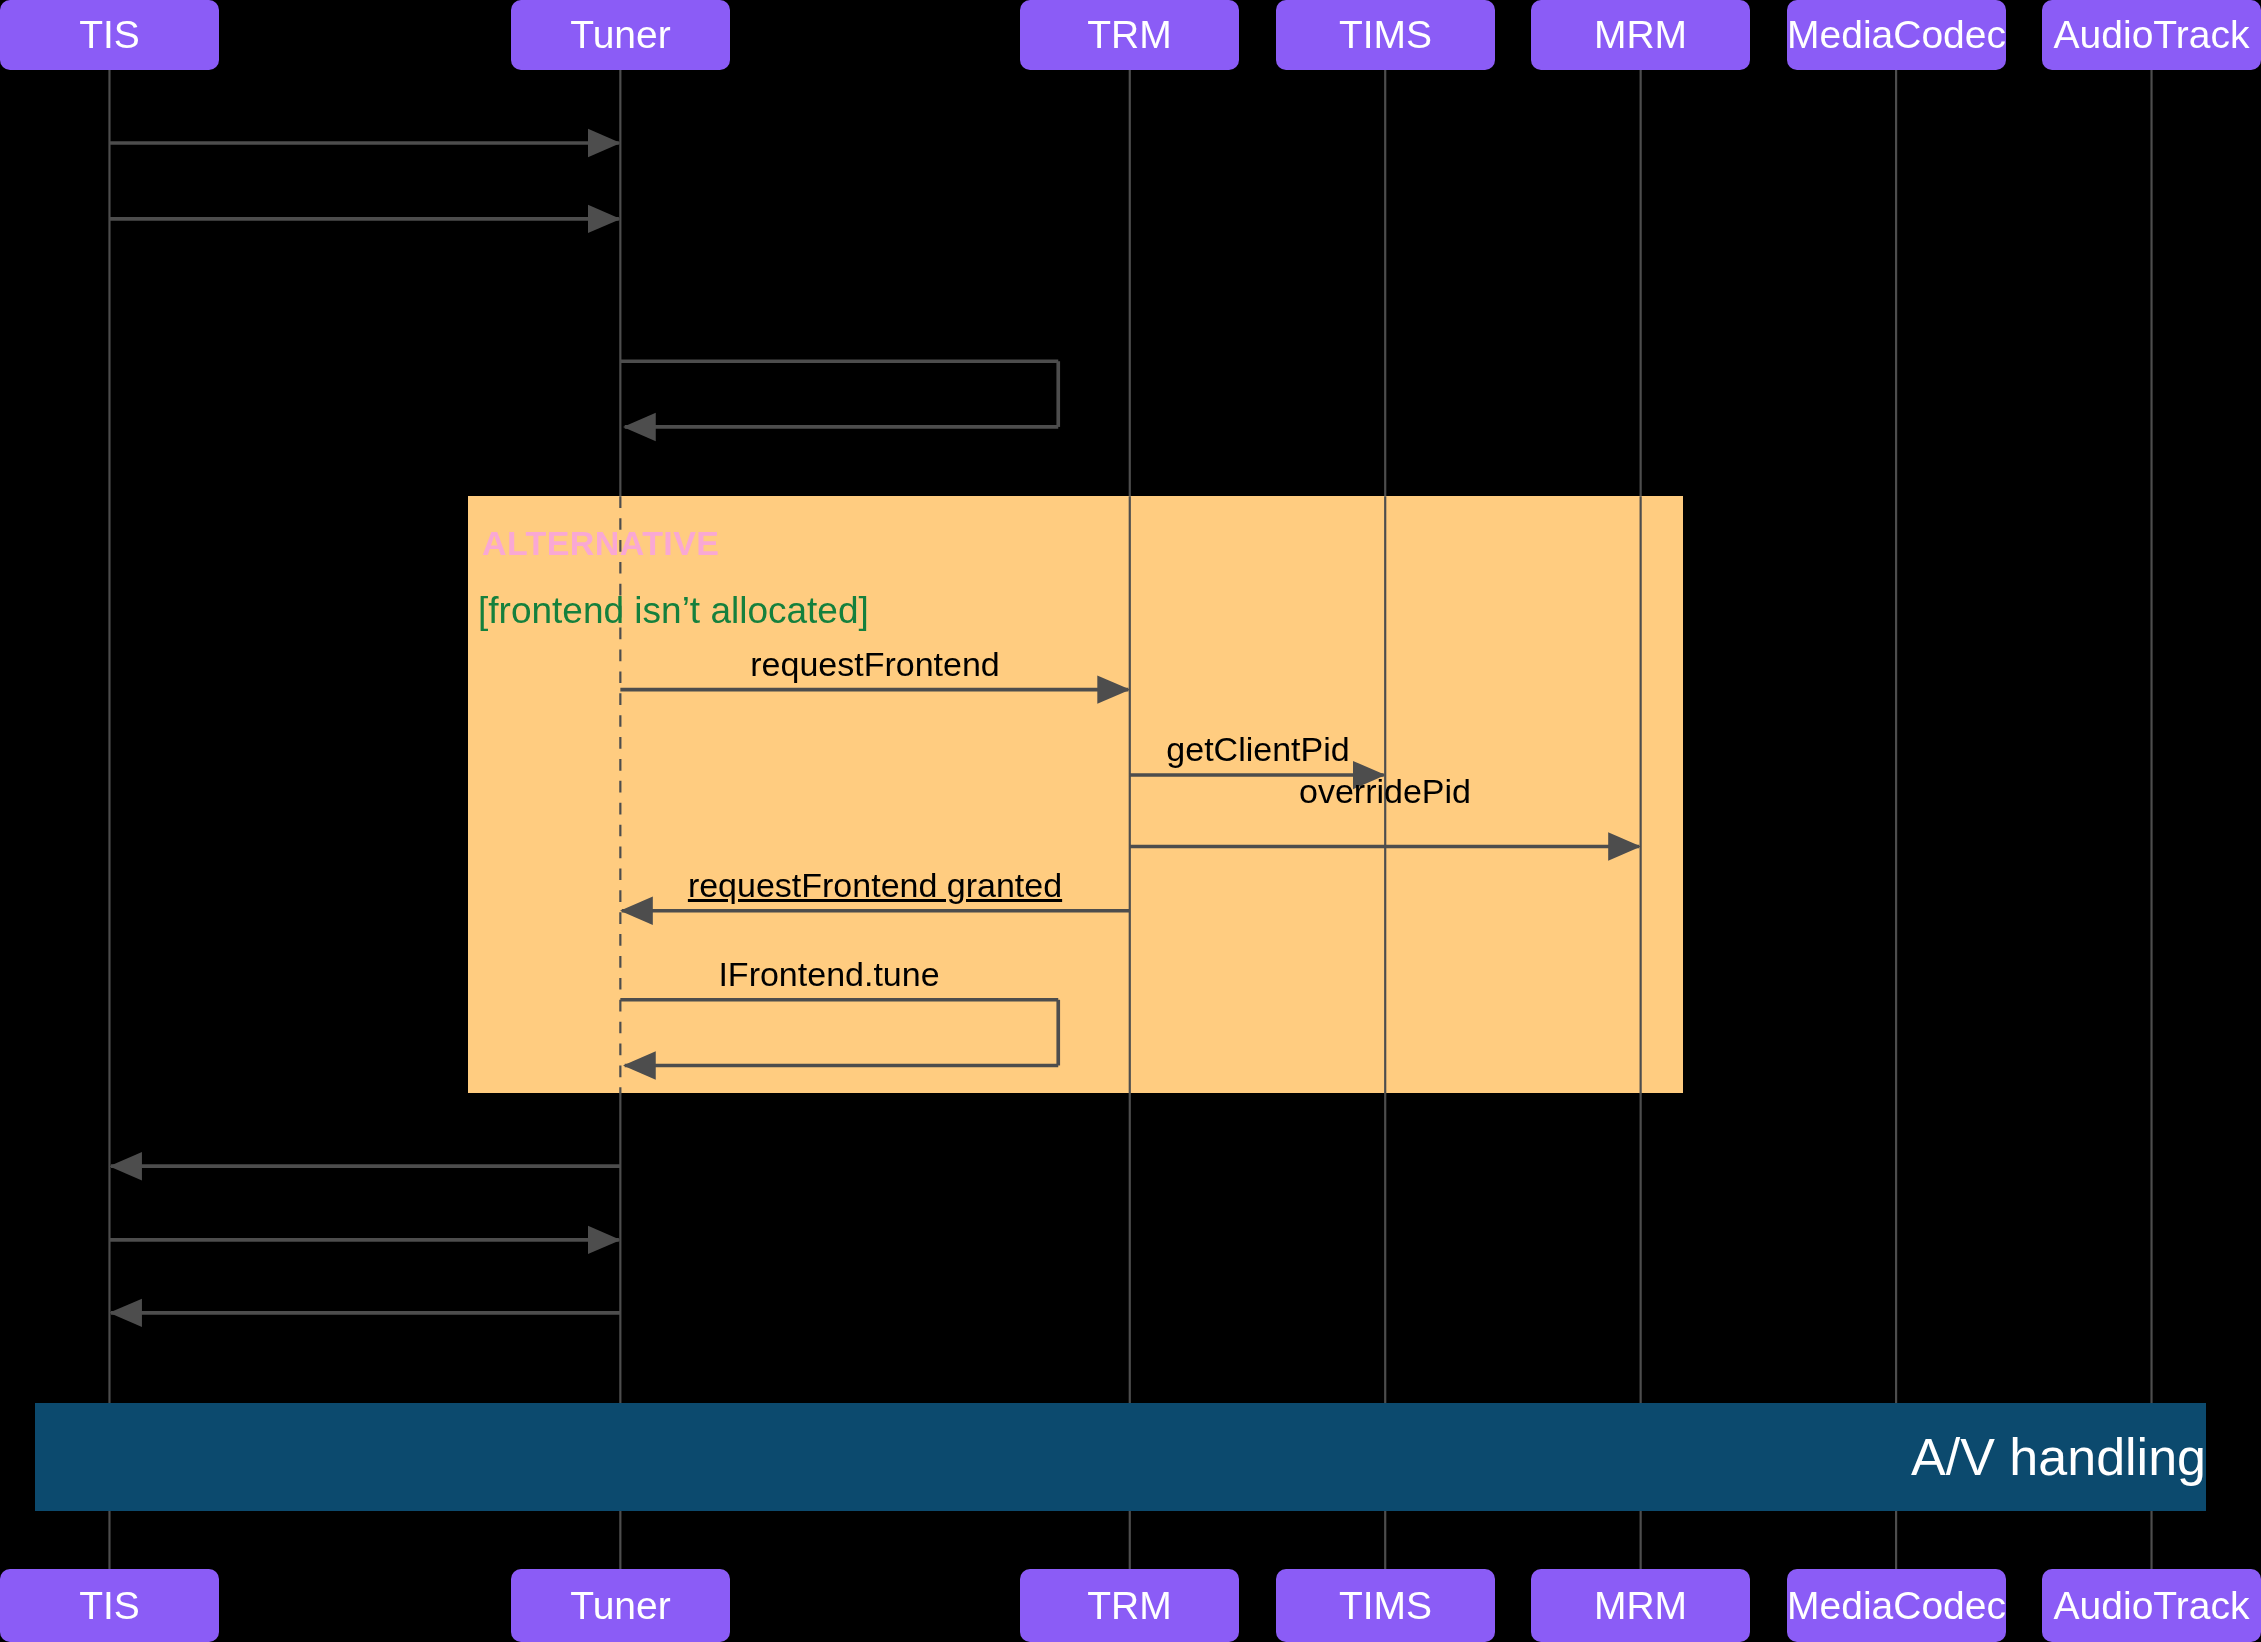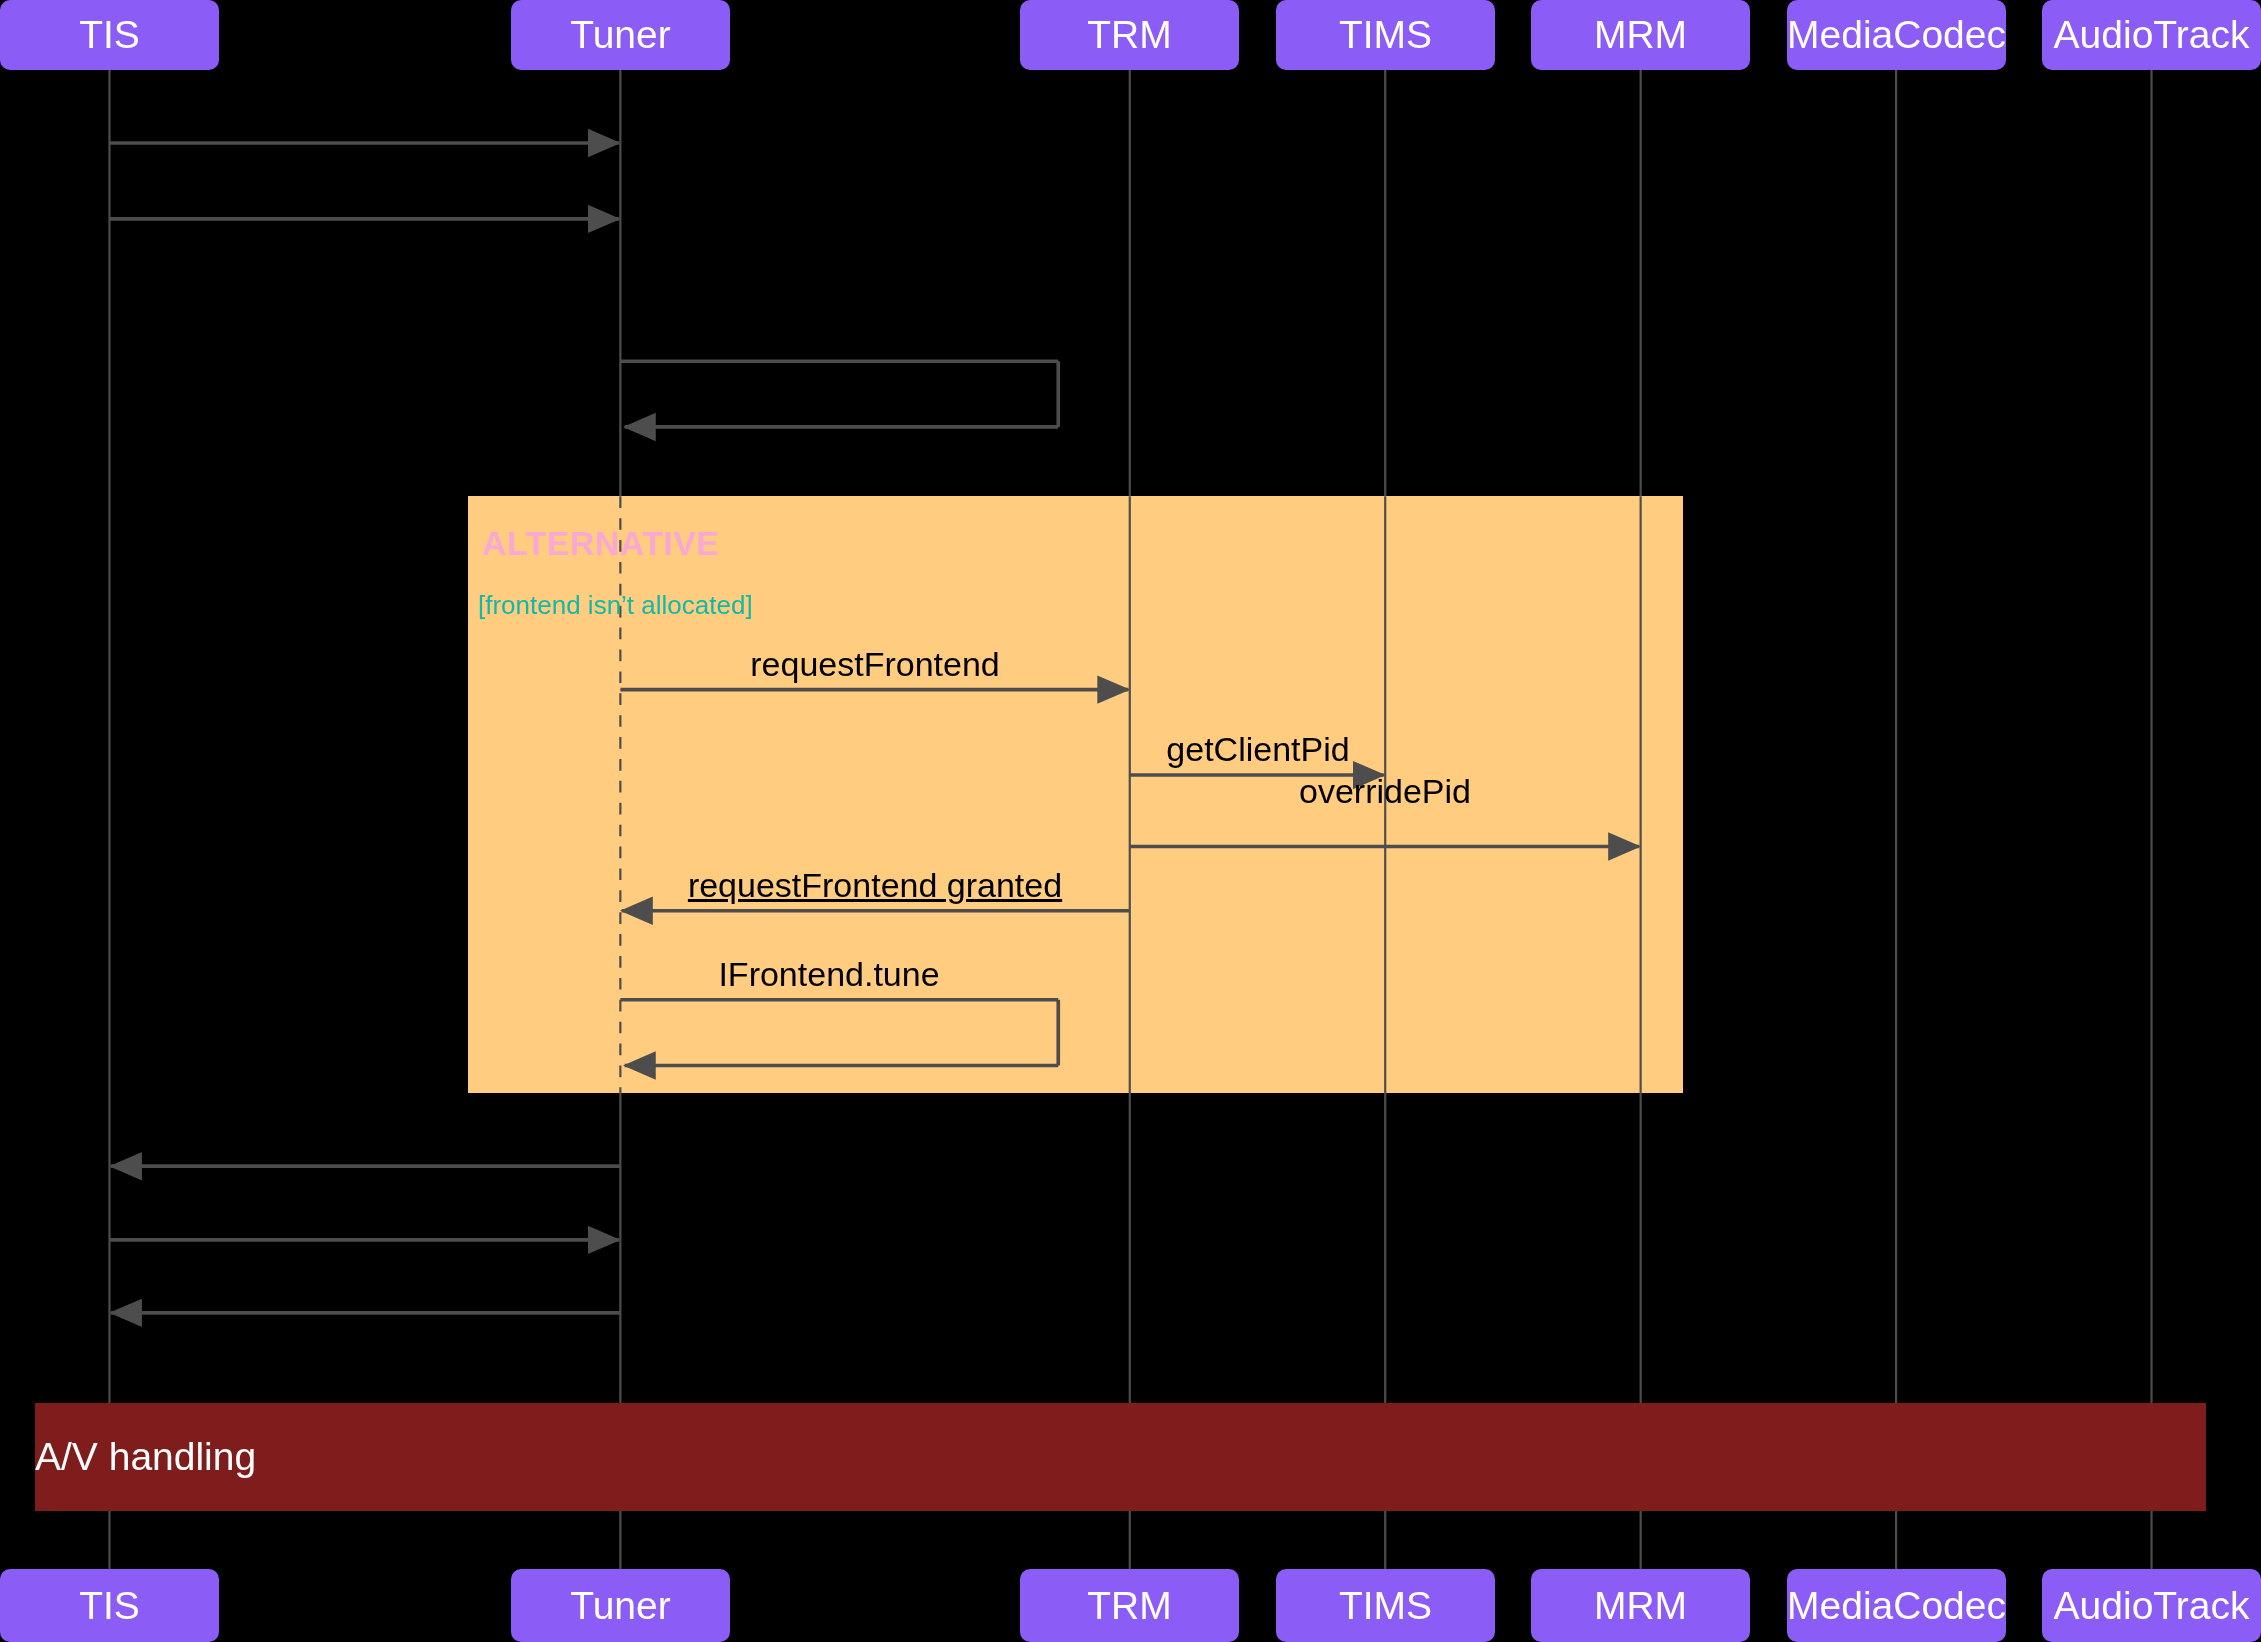--- a/index.html
+++ b/index.html
@@ -3,26 +3,26 @@
 <meta charset="utf-8">
 <style>
   html,body{margin:0;padding:0;background:#000;}
   body{width:2261px;height:1642px;position:relative;overflow:hidden;
        font-family:"Liberation Sans","DejaVu Sans",sans-serif;}
   #stage{position:absolute;left:0;top:0;width:2261px;height:1642px;background:#000;}
   svg.layer{position:absolute;left:0;top:0;width:2261px;height:1642px;}
   .pbox{position:absolute;background:#8b5cf6;display:flex;align-items:center;
         justify-content:center;color:#ffffff;font-size:39px;letter-spacing:0px;
         white-space:nowrap;border-radius:10px;}
-  .avbar{position:absolute;background:#7f1d1d;display:flex;align-items:center;
-         justify-content:flex-start;color:#ffffff;font-size:39px;}
+  .avbar{position:absolute;background:#0c4a6e;display:flex;align-items:center;
+         justify-content:flex-end;color:#ffffff;font-size:52px;}
   .fragbox{position:absolute;background:#FFCC80;}
   .fraglabel{position:absolute;color:#f9a8d4;font-size:34px;font-weight:bold;
              letter-spacing:0.4px;white-space:nowrap;}
-  .fragcond{position:absolute;color:#14b8a6;font-size:26px;white-space:nowrap;}
+  .fragcond{position:absolute;color:#15803d;font-size:37px;white-space:nowrap;}
   .msglabel{position:absolute;color:#000;font-size:34px;white-space:nowrap;
             transform:translateX(-50%);}
 </style>
 </head>
 <body>
 
 <div id="stage">
 
   <svg class="layer" viewBox="0 0 3098 2250" preserveAspectRatio="none">
     <defs>

